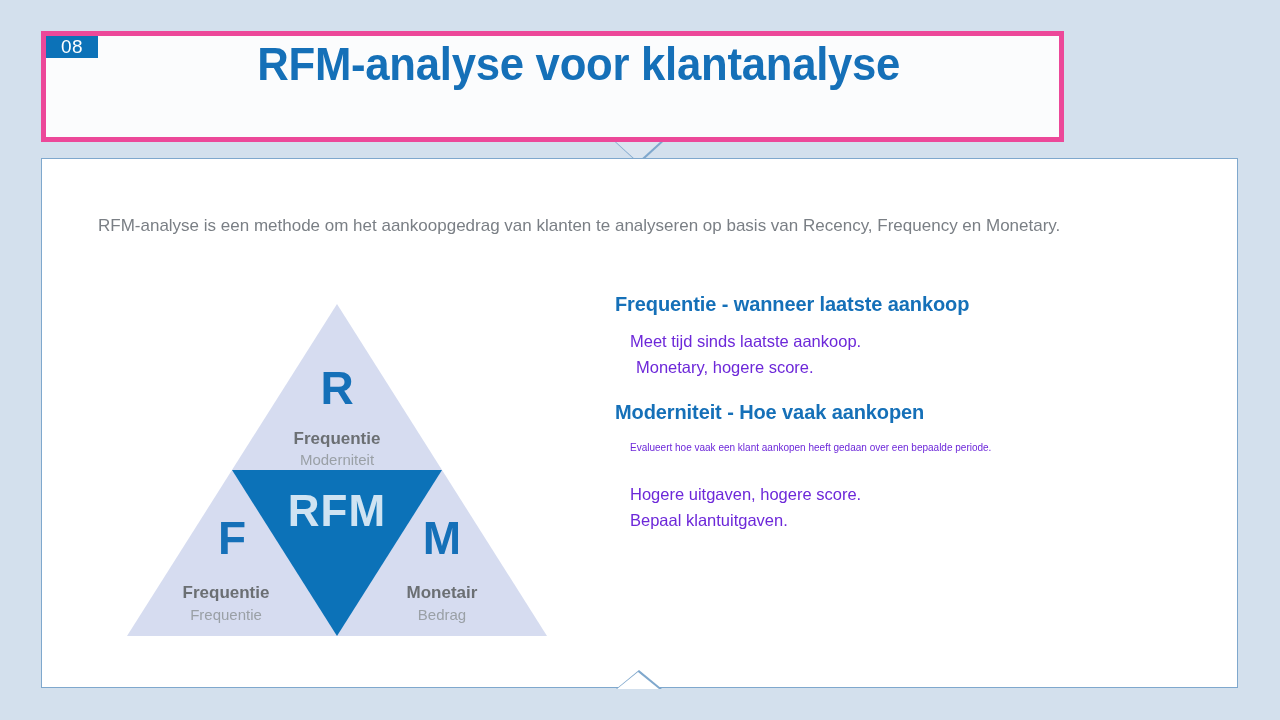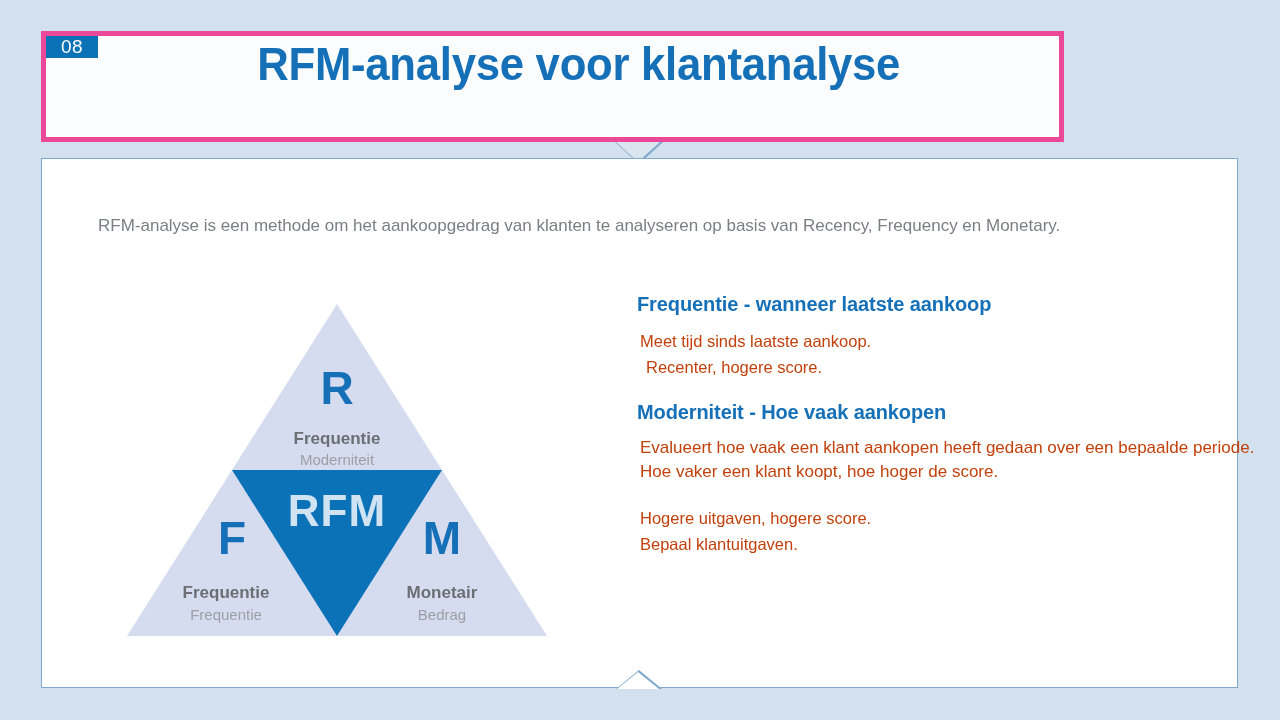--- a/index.html
+++ b/index.html
@@ -169,49 +169,49 @@
   .tri-sub {
     fill: #9aa0a6;
     font-family: "Liberation Sans", sans-serif;
     font-size: 15px;
     font-weight: normal;
   }
 
   
   #content-blocks {
     position: absolute;
-    left: 637px;
+    left: 615px;
     top: 293px;
     width: 590px;
   }
   .content-block {
     margin-bottom: 21px;
   }
   .block-heading {
     color: #1570b8;
     font-size: 20px;
     font-weight: bold;
     letter-spacing: -0.1px;
     margin: 0 0 12px 0;
     white-space: nowrap;
   }
   .block-body {
-    color: #c2410c;
-    margin: 0;
+    color: #6d28d9;
+    margin: 12px;
     padding-left: 3px;
   }
   .block-body .line {
     white-space: nowrap;
   }
   .body-lg .line {
     font-size: 16.5px;
     line-height: 26px;
   }
   .body-sm .line {
-    font-size: 17px;
+    font-size: 10px;
     line-height: 24px;
   }
   .indent {
     padding-left: 6px;
   }
 </style>
 </head>
 <body>
 
 <div id="slide">
@@ -259,29 +259,28 @@
       <text class="tri-sub" x="315" y="316" text-anchor="middle">Bedrag</text>
     </svg>
   </div>
 
   <div id="content-blocks">
 
     <div class="content-block">
       <div class="block-heading">Frequentie - wanneer laatste aankoop</div>
       <div class="block-body body-lg">
         <div class="line">Meet tijd sinds laatste aankoop.</div>
-        <div class="line indent">Recenter, hogere score.</div>
+        <div class="line indent">Monetary, hogere score.</div>
       </div>
     </div>
 
     <div class="content-block">
       <div class="block-heading">Moderniteit - Hoe vaak aankopen</div>
       <div class="block-body body-sm">
         <div class="line">Evalueert hoe vaak een klant aankopen heeft gedaan over een bepaalde periode.</div>
-        <div class="line">Hoe vaker een klant koopt, hoe hoger de score.</div>
       </div>
     </div>
 
     <div class="content-block">
       <div class="block-body body-lg">
         <div class="line">Hogere uitgaven, hogere score.</div>
         <div class="line">Bepaal klantuitgaven.</div>
       </div>
     </div>
 

